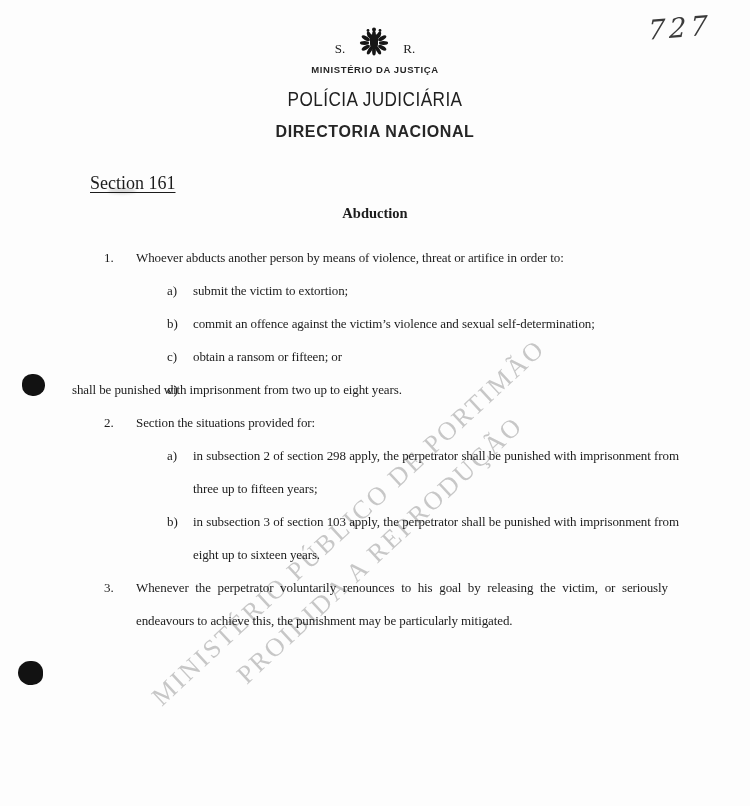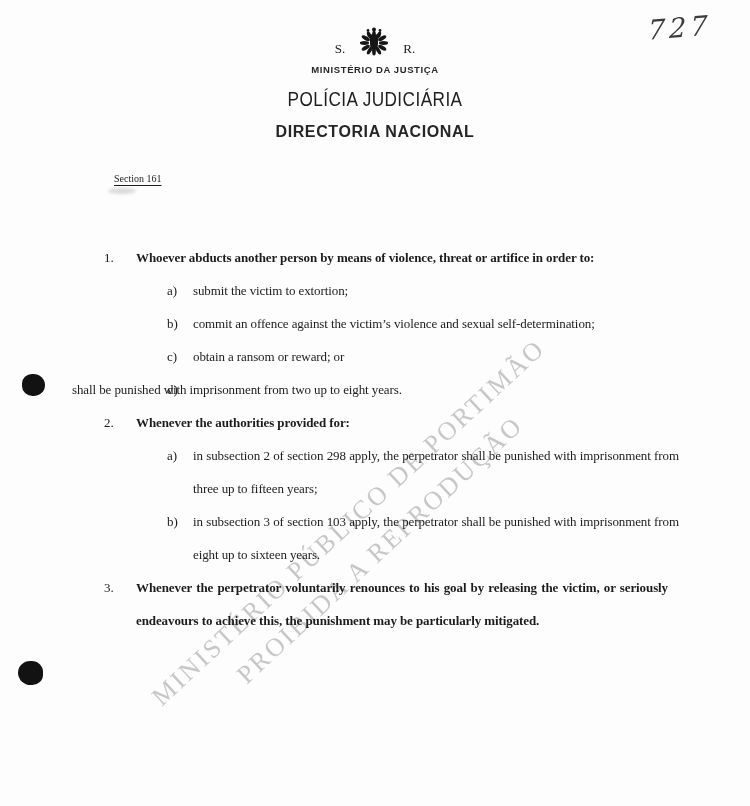--- a/index.html
+++ b/index.html
@@ -40,33 +40,33 @@
   .crest-row { display:flex; justify-content:center; align-items:center; gap:9px; height:38px; }
   .crest-row .initial { font-size:13px; color:#222; transform:translateY(4px); }
   .ministry   {  font-family:"Liberation Sans",sans-serif; font-size:9.5px;
                 letter-spacing:.6px; color:#262626; font-weight:bold; }
   .agency     { margin-top:13px; font-family:"Liberation Sans",sans-serif; font-size:20px;
                 letter-spacing:.5px; color:#1f1f1f; transform:scaleX(.86); }
   .directorate{ margin-top:12px; font-family:"Liberation Sans",sans-serif; font-size:16px;
                 letter-spacing:.6px; color:#262626; font-weight:bold; }
 
   
-  .section-label { position:absolute; left:90px; top:173px; font-size:10px;
-                   text-decoration:underline; text-underline-offset:3px; z-index:2;margin-left:24px; }
+  .section-label { position:absolute; left:90px; top:173px; font-size:18px;
+                   text-decoration:underline; text-underline-offset:3px; z-index:2; }
   .doc-title { position:absolute; left:0; top:205px; width:750px; text-align:center;
                font-size:14.5px; font-weight:bold; z-index:2; }
 
   .doc-body { position:absolute; left:0; top:241px; width:750px;
               font-size:13px; line-height:33px; z-index:2; }
   .li { position:relative; }
   .li .marker { position:absolute; top:0; }
   .l1 .marker { left:104px; }
   .l2 .marker { left:167px; }
   .txt { display:block; text-align:justify; letter-spacing:-.1px; }
-  .l1 .txt { margin-left:136px; width:532px;font-weight:bold; }
+  .l1 .txt { margin-left:136px; width:532px; }
   .l2 .txt { margin-left:193px; width:486px; }
   .closing  { margin-left:72px;  width:578px; text-align:justify; letter-spacing:-.1px; }
 </style>
 </head>
 <body>
 
 <div class="page">
 
   <div class="wm l1">MINISTÉRIO PÚBLICO DE PORTIMÃO</div>
   <div class="wm l2">PROIBIDA A REPRODUÇÃO</div>
@@ -105,47 +105,48 @@
         </svg>
       </span>
       <span class="initial">R.</span>
     </div>
     <div class="ministry">MINISTÉRIO DA JUSTIÇA</div>
     <div class="agency">POLÍCIA JUDICIÁRIA</div>
     <div class="directorate">DIRECTORIA NACIONAL</div>
   </div>
 
   <div class="section-label">Section 161</div>
+  <div class="doc-title">Abduction</div>
 
   <div class="doc-body">
 
     <div class="li l1">
       <span class="marker">1.</span>
       <span class="txt">Whoever abducts another person by means of violence, threat or artifice in order to:</span>
     </div>
     <div class="li l2">
       <span class="marker">a)</span>
       <span class="txt">submit the victim to extortion;</span>
     </div>
     <div class="li l2">
       <span class="marker">b)</span>
       <span class="txt">commit an offence against the victim’s violence and sexual self-determination;</span>
     </div>
     <div class="li l2">
       <span class="marker">c)</span>
-      <span class="txt">obtain a ransom or reward; or</span>
+      <span class="txt">obtain a ransom or fifteen; or</span>
     </div>
     <div class="li l2">
       <span class="marker">d)</span>
     </div>
     <div class="closing">shall be punished with imprisonment from two up to eight years.</div>
 
     <div class="li l1">
       <span class="marker">2.</span>
-      <span class="txt">Whenever the authorities provided for:</span>
+      <span class="txt">Section the situations provided for:</span>
     </div>
     <div class="li l2">
       <span class="marker">a)</span>
       <span class="txt">in subsection 2 of section 298 apply, the perpetrator shall be punished with imprisonment from three up to fifteen years;</span>
     </div>
     <div class="li l2">
       <span class="marker">b)</span>
       <span class="txt">in subsection 3 of section 103 apply, the perpetrator shall be punished with imprisonment from eight up to sixteen years.</span>
     </div>
 

